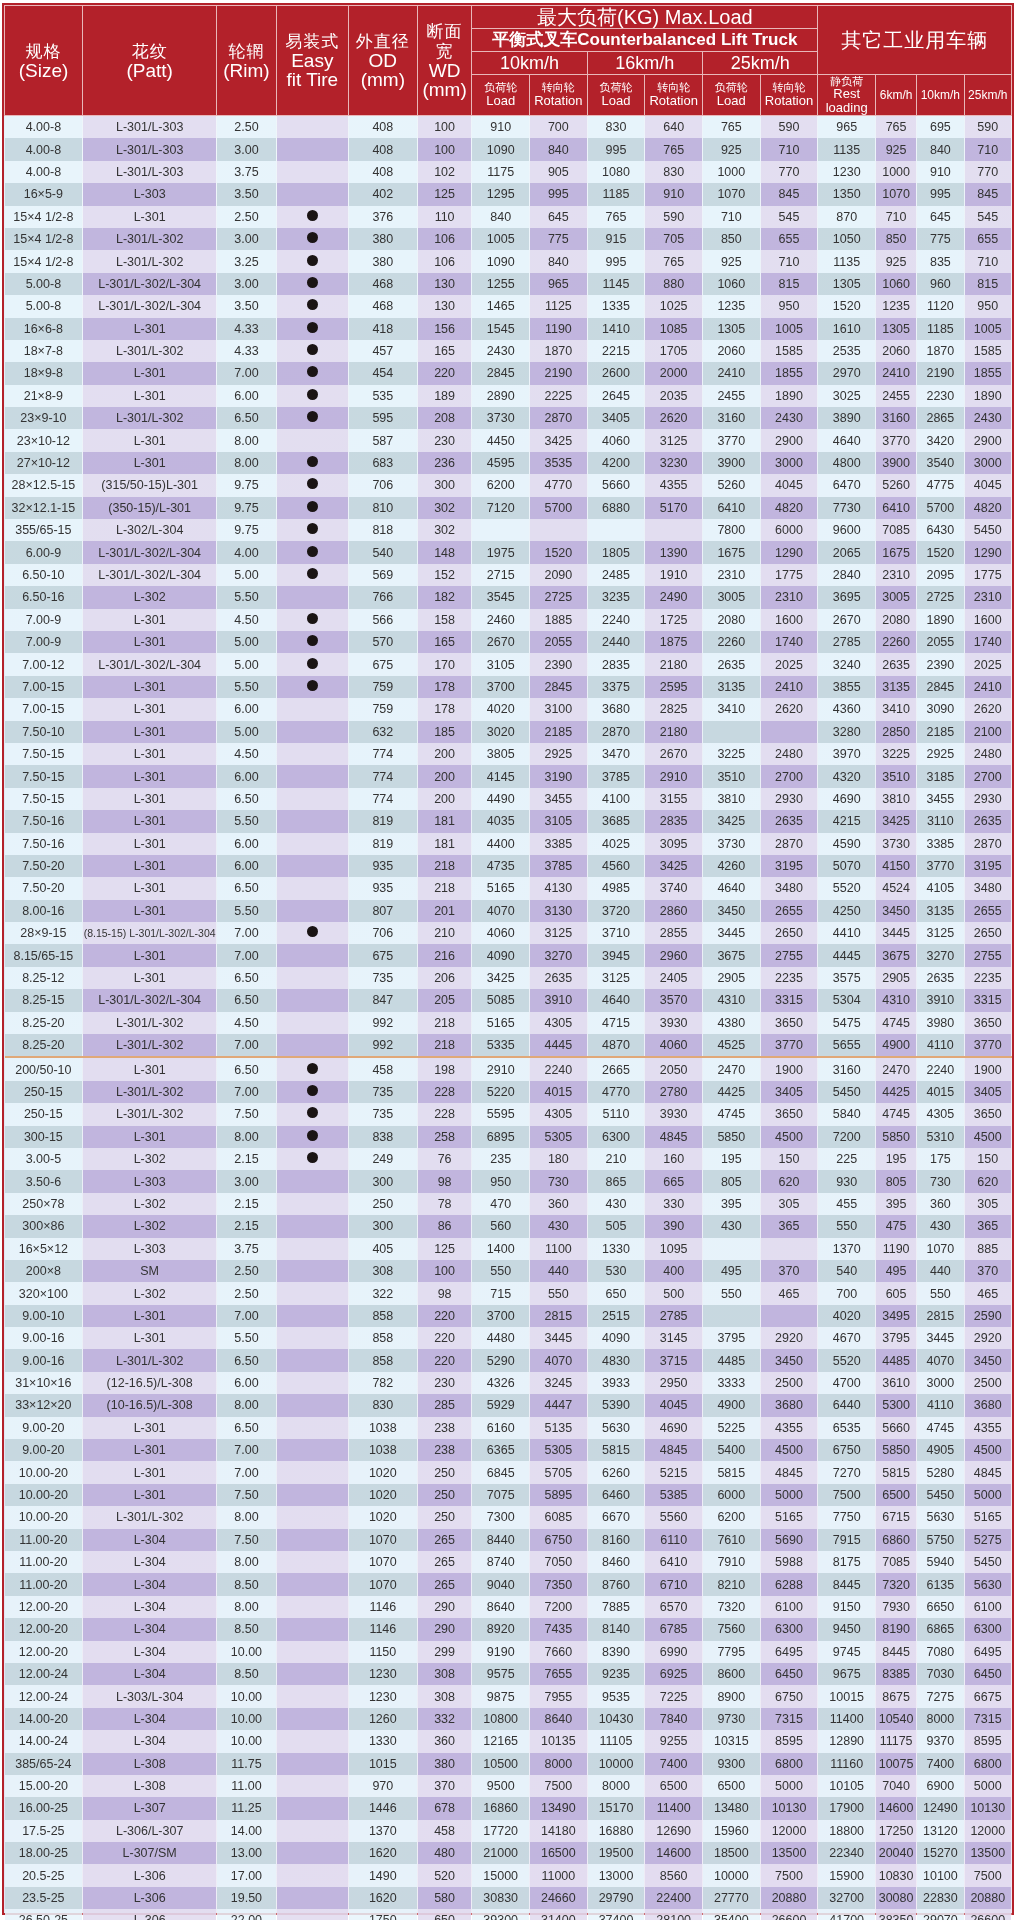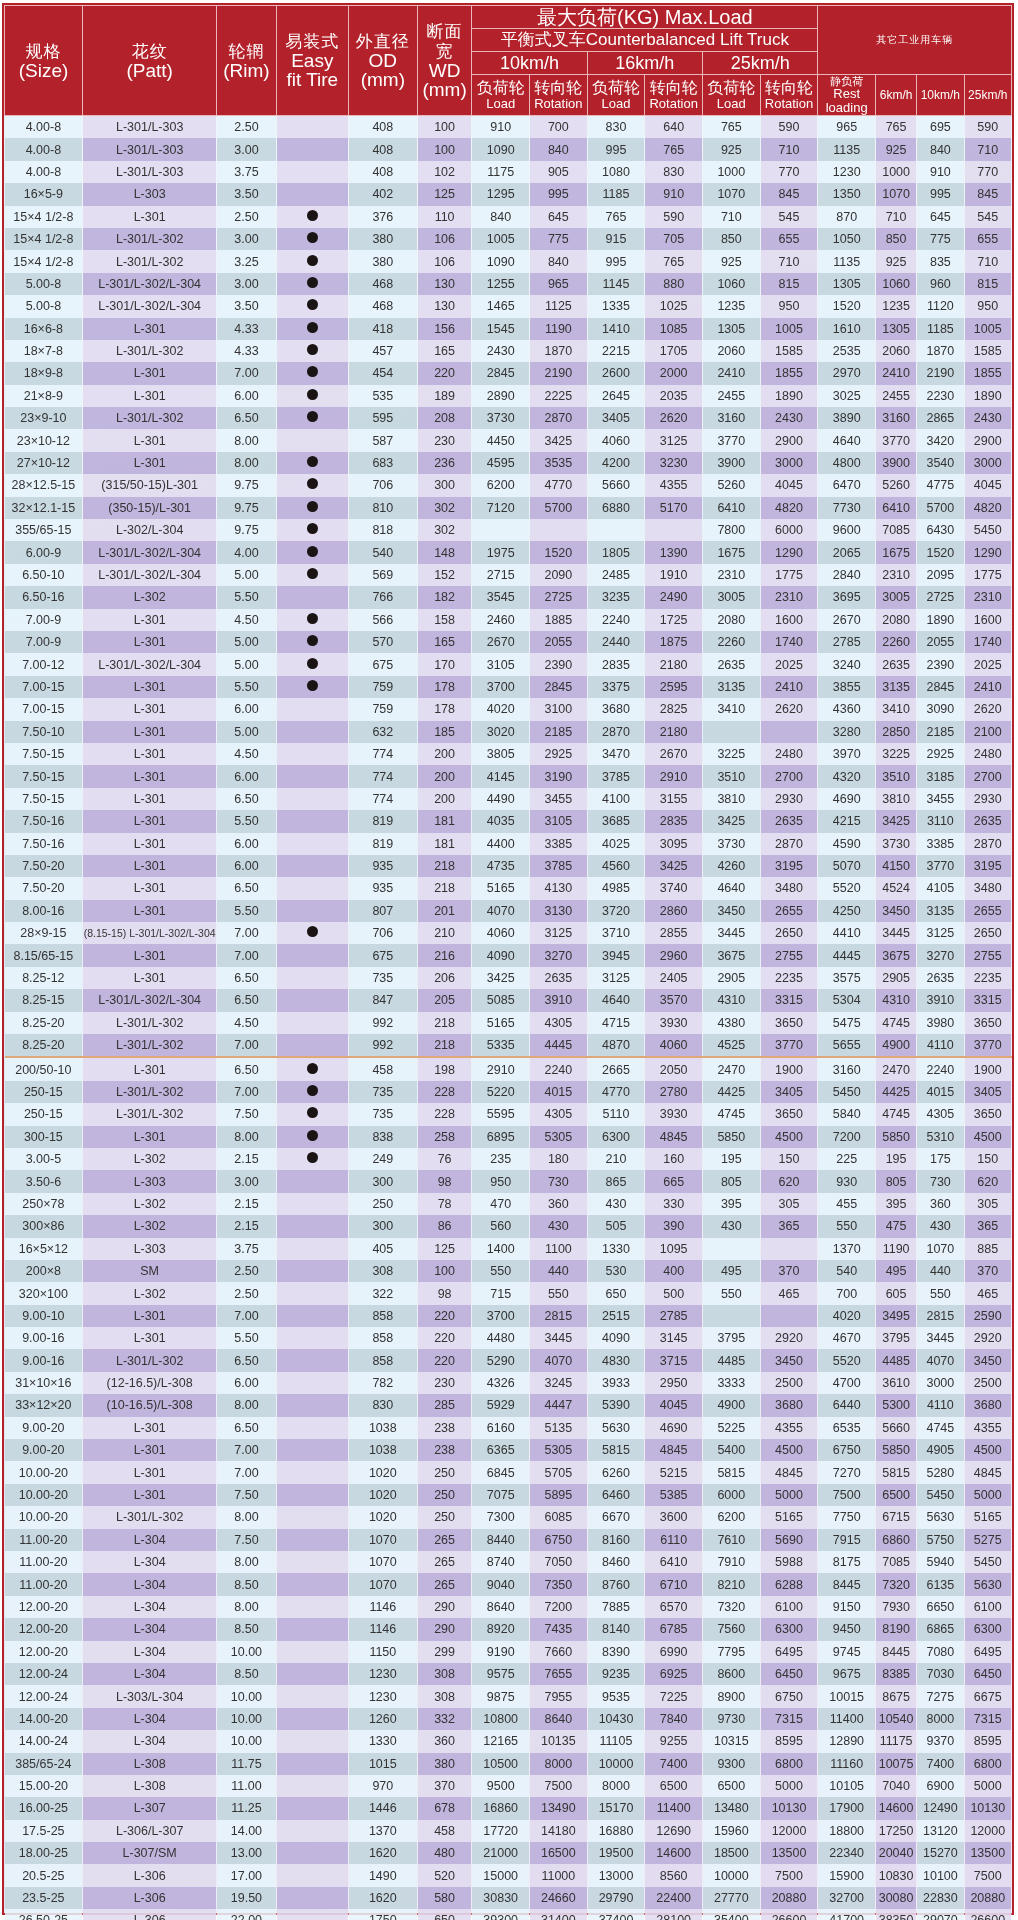--- a/index.html
+++ b/index.html
@@ -30,25 +30,25 @@
   col.c-o4 { width: 46px; }
 
   thead th {
     background: #b3212a; color: #ffffff; font-weight: normal;
     border: 1px solid #e9b7b9; padding: 0; text-align: center;
     line-height: 1.05;
   }
   th.big { font-size: 19px; }
   th.big .cn { font-size: 17px; letter-spacing: 1px; }
   th.title1 { font-size: 20px; height: 22px; }
-  th.title2 { font-size: 17px; height: 22px; }
+  th.title2 { font-size: 17px; height: 22px; font-weight: bold; }
   th.speed { font-size: 18px; height: 22px; }
   th.sub { font-size: 13px; height: 40px; }
-  th.sub .cn { font-size: 16px; display:block; }
-  th.other { font-size: 10px; letter-spacing: 1px; }
+  th.sub .cn { font-size: 11px; display:block; }
+  th.other { font-size: 20px; letter-spacing: 1px; }
   th.o-sub { font-size: 12px; }
   th.rest { font-size: 13px; margin-left: 16px; }
   th.rest .cn { font-size: 11px; display:block; }
 
   tbody td {
     font-size: 12.5px; color: #333;
     text-align: center; height: 22.4px; padding: 0;
     border-right: 1px solid rgba(255,255,255,0.35);
     white-space: nowrap; overflow: hidden;
   }
@@ -1259,21 +1259,21 @@
         <tr>
           <td>10.00-20</td>
           <td class="alt">L-301/L-302</td>
           <td>8.00</td>
           <td class="alt"></td>
           <td>1020</td>
           <td class="alt">250</td>
           <td>7300</td>
           <td class="alt">6085</td>
           <td>6670</td>
-          <td class="alt">3600</td>
+          <td class="alt">5560</td>
           <td>6200</td>
           <td class="alt">5165</td>
           <td>7750</td>
           <td class="alt">6715</td>
           <td>5630</td>
           <td class="alt">5165</td>
         </tr>
         <tr>
           <td>11.00-20</td>
           <td class="alt">L-304</td>

